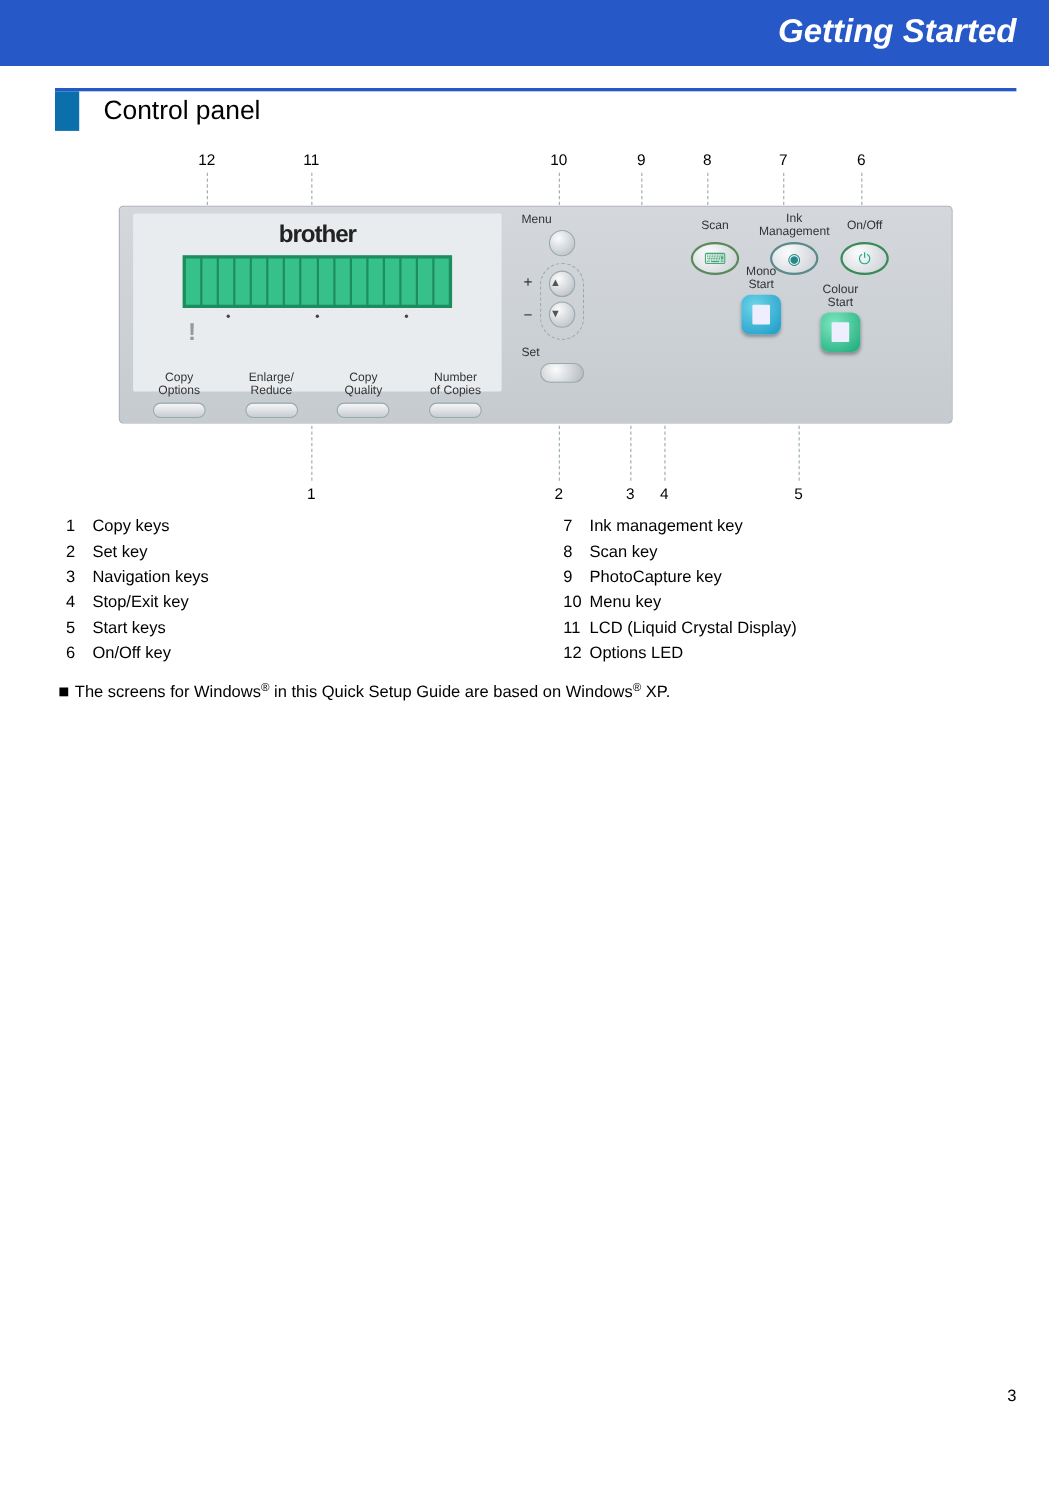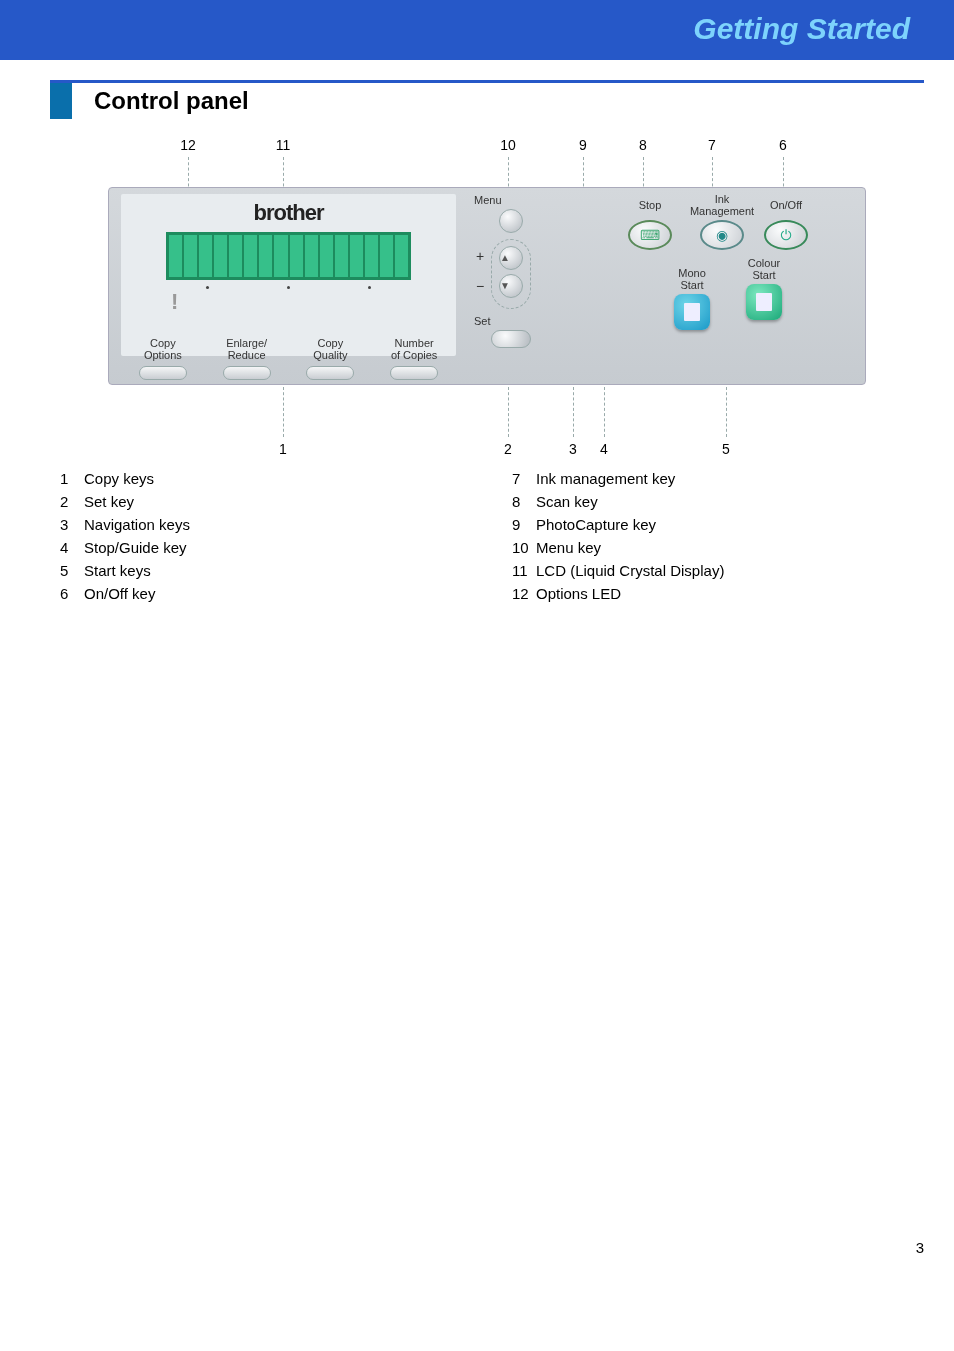--- a/index.html
+++ b/index.html
@@ -1,26 +1,26 @@
 <!DOCTYPE html>
 <html><head>
 <meta charset="utf-8">
 <style>
   * { box-sizing: border-box; margin: 0; padding: 0; }
   body { font-family: Arial, Helvetica, sans-serif; font-size: 15px; color: #000; background: #fff; width: 954px; }
   
-  .header-bar { background: #2658c8; color: #7dd3fc; text-align: right; padding: 12px 44px 14px; }
+  .header-bar { background: #2658c8; color: #ffffff; text-align: right; padding: 12px 30px 14px; }
   .header-bar h1 { font-size: 30px; font-weight: bold; font-style: italic; }
   
   .content { padding: 20px 30px 0 50px; }
   
   .section-rule { height: 3px; background: #2658c8; margin-bottom: 0; }
   .section-head { display: flex; align-items: flex-start; margin-bottom: 18px; }
   .blue-chip { width: 22px; height: 36px; background: #0a6fab; margin-top: 0; }
-  .section-title { font-size: 24px; font-weight: bold; margin-left: 22px; padding-top: 4px; }
+  .section-title { font-size: 24px; font-weight: normal; margin-left: 22px; padding-top: 4px; }
   
   
   .diagram-wrap { position: relative; margin: 0 auto 10px auto; width: 758px; height: 320px; }
   .callout-top { position: absolute; top: 0; font-size: 14px; text-align: center; width: 30px; transform: translateX(-50%); }
   .callout-bot { position: absolute; bottom: 0; font-size: 14px; text-align: center; width: 30px; transform: translateX(-50%); }
   .dash-v { position: absolute; border-left: 1.5px dashed #9aa; width: 0; }
   
   .panel { position: absolute; left: 0; top: 50px; width: 758px; height: 198px;
            background: linear-gradient(#d4d8dc, #c6cbd0);
            border-radius: 4px; border: 1px solid #aab; overflow: hidden; }
@@ -169,24 +169,24 @@
           <span class="plus-minus" style="top:8px">+</span>
           <div class="arrow-btn">▲</div>
           <span class="plus-minus" style="top:38px">−</span>
           <div class="arrow-btn">▼</div>
         </div>
         <div class="nav-label">Set</div>
         <div class="menu-btn" style="width:40px;border-radius:10px;height:18px"></div>
       </div>
 
       <div class="func-col" style="left:510px">
-        <div class="func-label">Stop</div>
+        <div class="func-label">Scan</div>
         <div class="oval scan">⌨</div>
       </div>
-      <div class="func-col" style="left:552px;top:80px">
+      <div class="func-col" style="left:552px;top:54px">
         <div class="func-label">Mono<br>Start</div>
         <div class="sq mono">
             <div class="doc"></div>
           </div>
       </div>
       <div class="func-col" style="left:582px">
         <div class="func-label">Ink<br>Management</div>
         <div class="oval ink">◉</div>
       </div>
       <div class="func-col" style="left:624px;top:70px">
@@ -211,21 +211,21 @@
         <div class="legend-row">
           <div class="legend-num">2</div>
           <div>Set key</div>
         </div>
         <div class="legend-row">
           <div class="legend-num">3</div>
           <div>Navigation keys</div>
         </div>
         <div class="legend-row">
           <div class="legend-num">4</div>
-          <div>Stop/Guide key</div>
+          <div>Stop/Exit key</div>
         </div>
         <div class="legend-row">
           <div class="legend-num">5</div>
           <div>Start keys</div>
         </div>
         <div class="legend-row">
           <div class="legend-num">6</div>
           <div>On/Off key</div>
         </div>
       </div>
@@ -252,17 +252,18 @@
         </div>
         <div class="legend-row">
           <div class="legend-num">12</div>
           <div>Options LED</div>
         </div>
       </div>
   </div>
 
 
   <div id="bullets">
+      <div class="bullet-line"><span class="sq-b"></span>The screens for Windows<sup>®</sup> in this Quick Setup Guide are based on Windows<sup>®</sup> XP.</div>
     </div>
 
 </div>
 
 <div class="page-num">3</div>
 
 </body></html>

